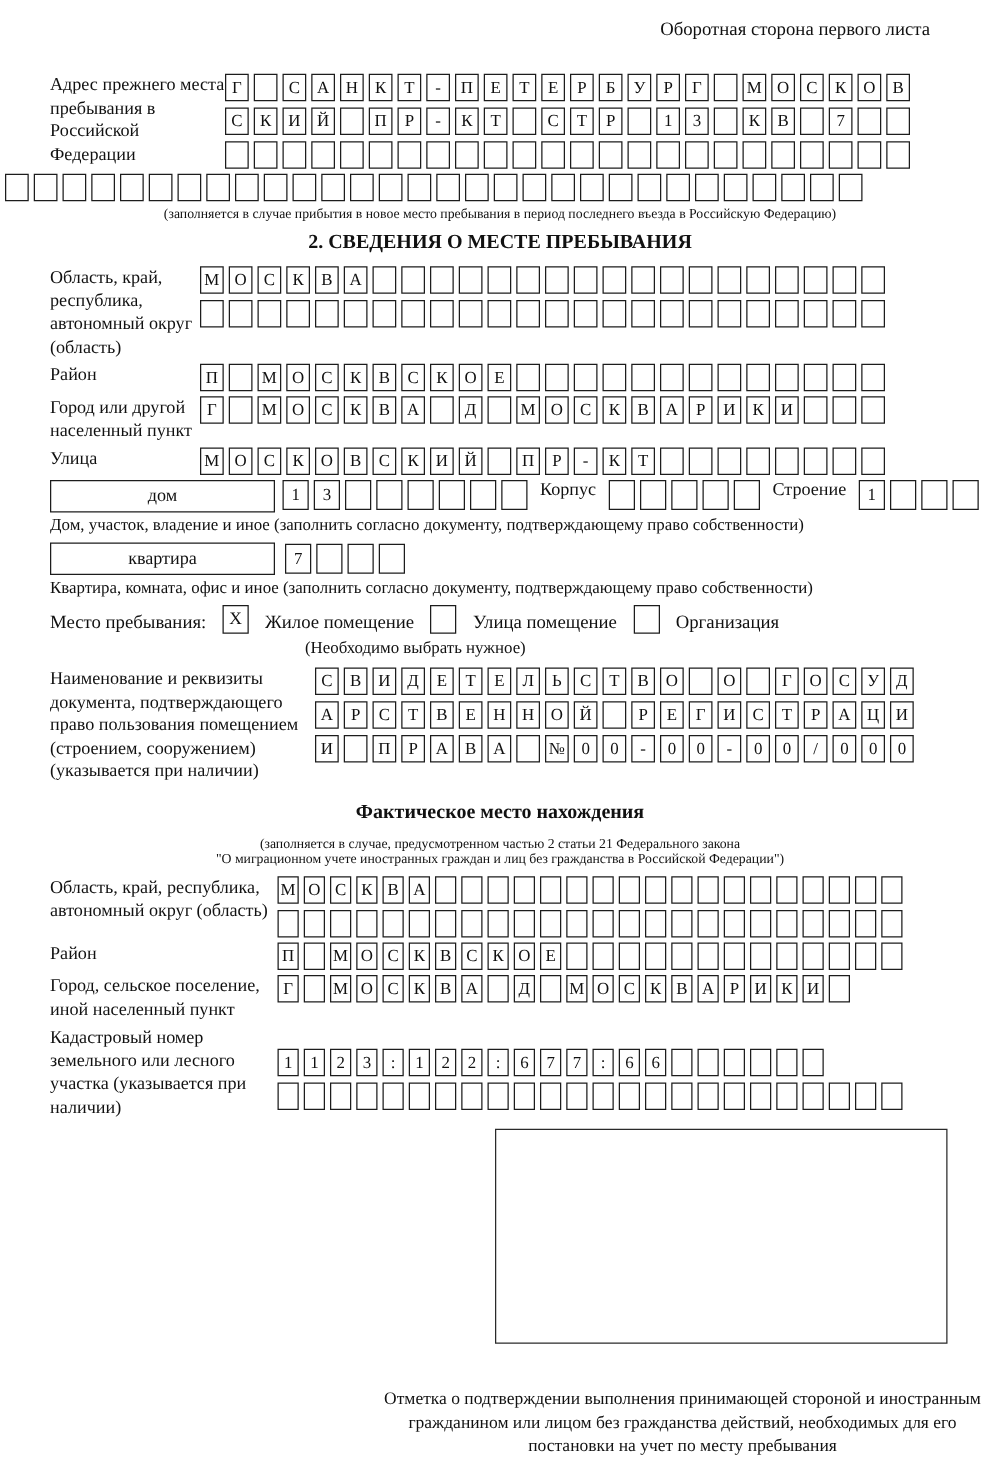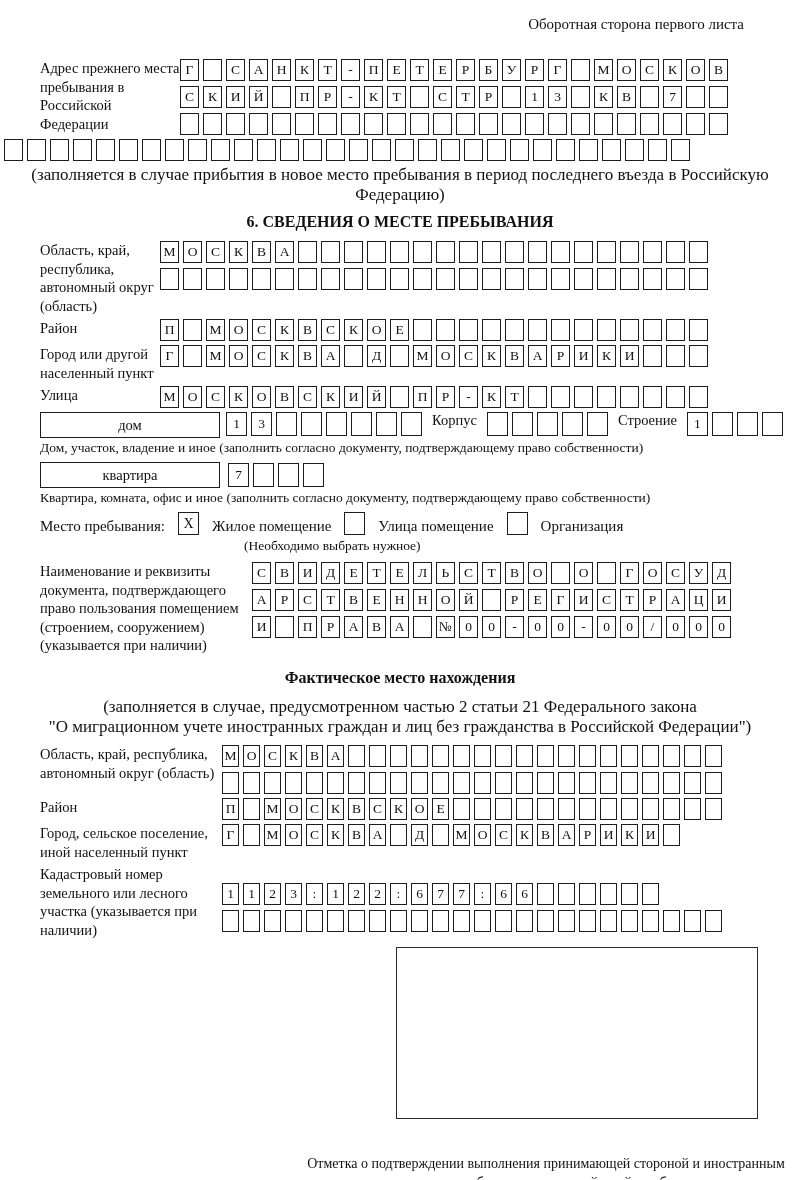--- a/index.html
+++ b/index.html
@@ -6,21 +6,21 @@
   body{width:800px;height:1180px;font-family:"Liberation Serif","DejaVu Serif",serif;color:#111;overflow:hidden;}
   .page{box-sizing:border-box;width:800px;height:920px;padding:16px 4px 0 4px;}
   .hdr{text-align:right;padding-right:52px;font-size:15px;margin-bottom:26px;}
   .fieldrow{display:flex;align-items:flex-start;margin-bottom:4px;}
   .lbl{font-size:14.5px;line-height:1.28;padding-left:36px;box-sizing:border-box;flex:none;}
   .rows{display:flex;flex-direction:column;gap:5px;}
   .cellrow{display:flex;gap:4px;}
   .cell{flex:none;width:17px;height:20px;border:1.6px solid #1c1c1c;display:flex;align-items:center;justify-content:center;font-size:13.5px;background:#fff;}
   .sm .cell{width:15px;}
   .big .cell{width:19px;height:22px;}
-  .note{font-size:17px;text-align:center;margin:4px 0 8px;}
+  .note{font-size:11px;text-align:center;margin:4px 0 8px;}
   .note-left{font-size:13.5px;margin:2px 0 6px;padding-left:36px;}
   .sec-title{font-size:16px;font-weight:bold;text-align:center;margin:8px 0 10px;}
   .labelbox{box-sizing:border-box;border:1.6px solid #1c1c1c;height:26px;display:flex;align-items:center;justify-content:center;font-size:14.5px;flex:none;}
   .inline-lbl{font-size:14.5px;padding:0 4px;white-space:nowrap;}
   .chk{box-sizing:border-box;width:21px;height:23px;border:1.6px solid #1c1c1c;display:inline-flex;align-items:center;justify-content:center;font-size:14px;flex:none;}
   .stamp-box{box-sizing:border-box;width:362px;height:172px;border:1.8px solid #2a2a2a;margin:8px 0 6px 392px;}
   .stamp-note{width:480px;margin-left:302px;text-align:center;font-size:14px;line-height:1.35;margin-top:36px;}
 </style>
 </head>
 <body>
@@ -139,21 +139,21 @@
       <span class="cell"></span>
       <span class="cell"></span>
       <span class="cell"></span>
       <span class="cell"></span>
       <span class="cell"></span>
       <span class="cell"></span>
       <span class="cell"></span>
     </div>
   <div class="note">(заполняется в случае прибытия в новое место пребывания в период последнего въезда в Российскую Федерацию)</div>
 
-  <div class="sec-title">6. СВЕДЕНИЯ О МЕСТЕ ПРЕБЫВАНИЯ</div>
+  <div class="sec-title">2. СВЕДЕНИЯ О МЕСТЕ ПРЕБЫВАНИЯ</div>
 
   <div class="fieldrow">
     <div class="lbl" style="width:156px">Область, край, республика, автономный округ (область)</div>
     <div class="rows">
       <div class="cellrow">
           <span class="cell">М</span>
           <span class="cell">О</span>
           <span class="cell">С</span>
           <span class="cell">К</span>
           <span class="cell">В</span>

